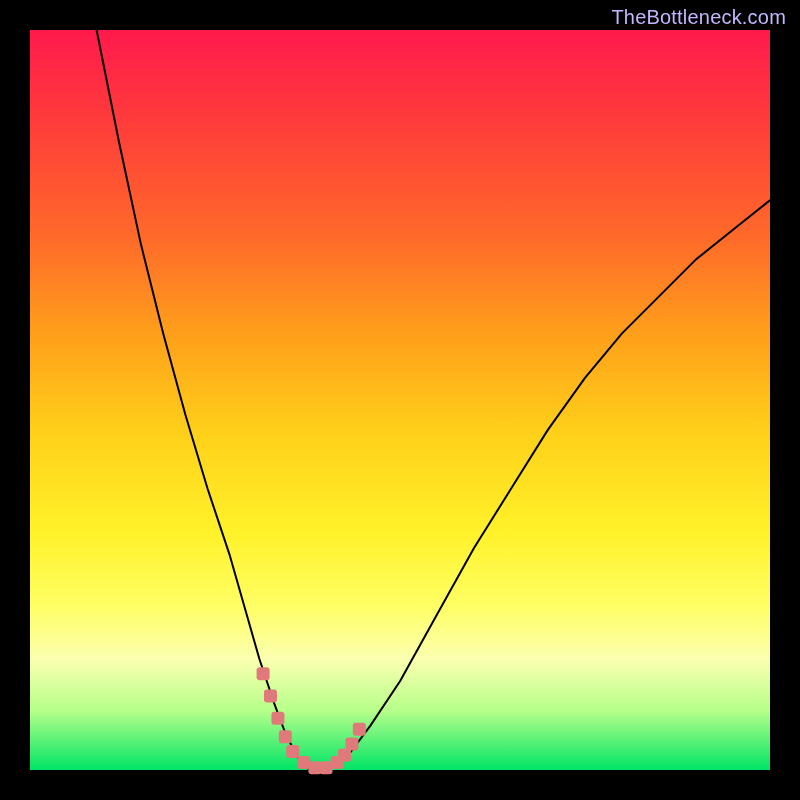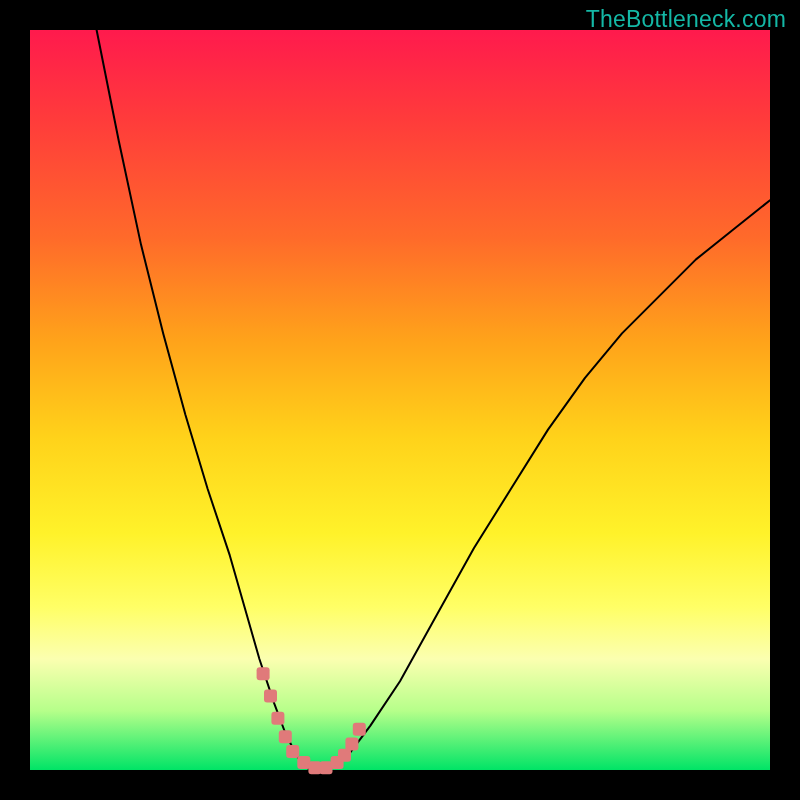--- a/index.html
+++ b/index.html
@@ -34,22 +34,22 @@
       #ffff66 78%,
       #fbffb0 85%,
       #b6ff8a 92%,
       #00e466 100%
     );
   }
   .watermark {
     position: absolute;
     top: 6px;
     right: 14px;
-    color: #14b8a6;
-    font-size: 23px;
+    color: #c4b5fd;
+    font-size: 20px;
     letter-spacing: 0.2px;
   }
   svg.overlay {
     position: absolute;
     left: 0;
     top: 0;
     width: 740px;
     height: 740px;
     overflow: visible;
   }

